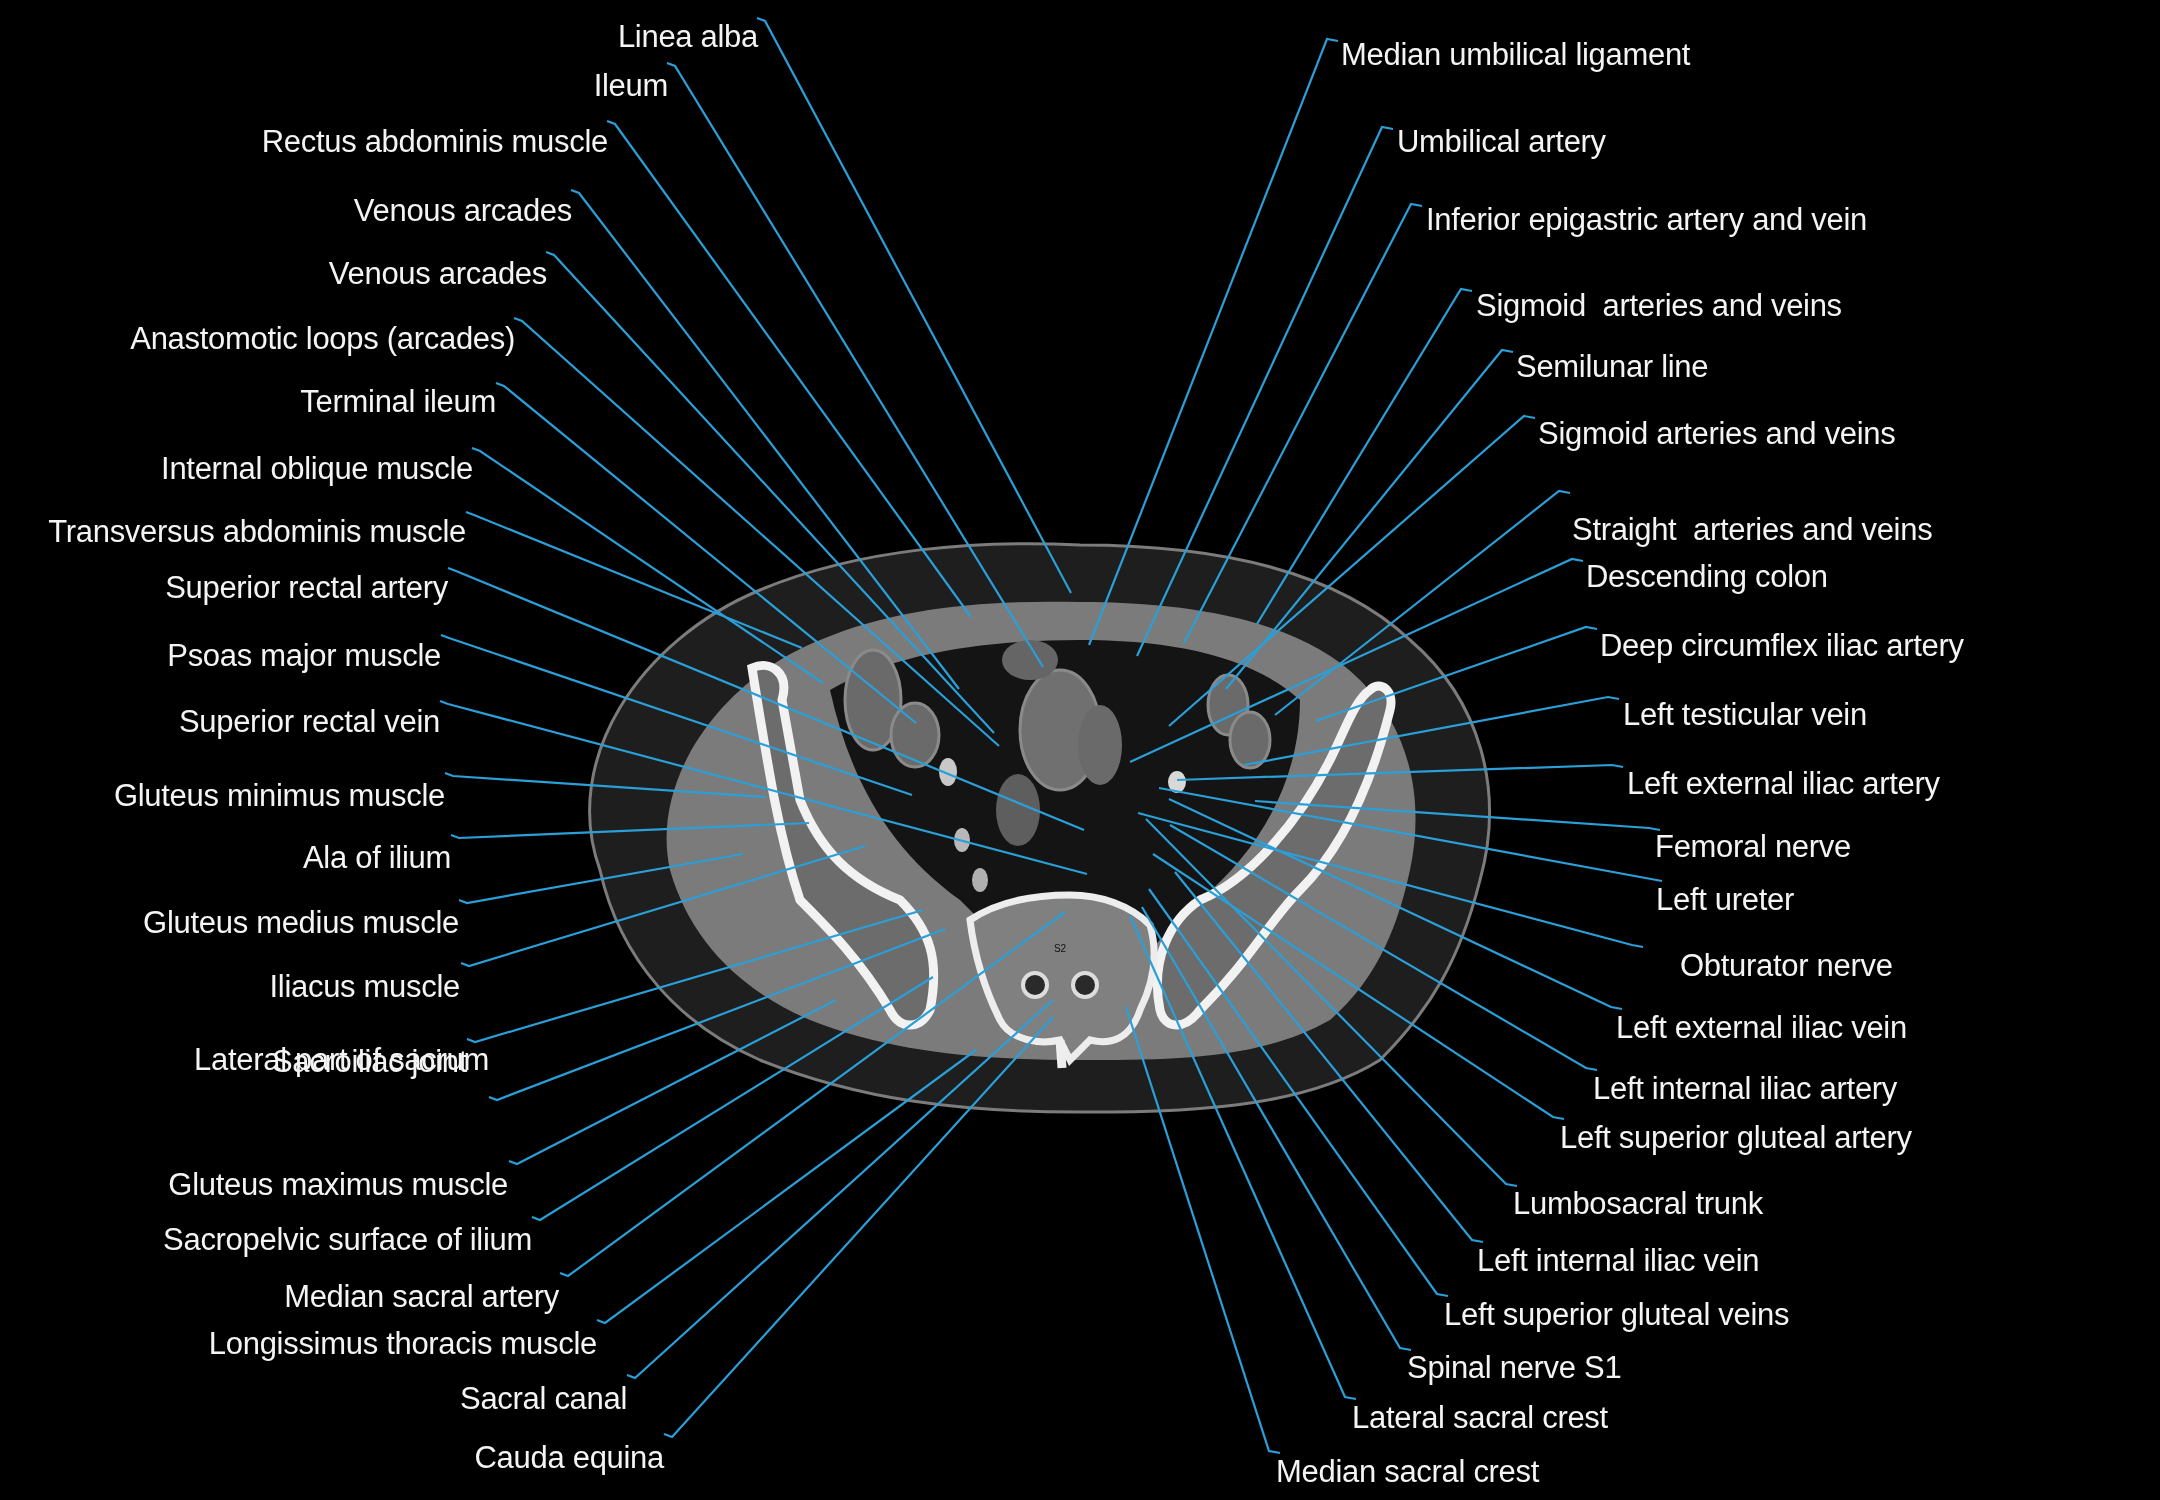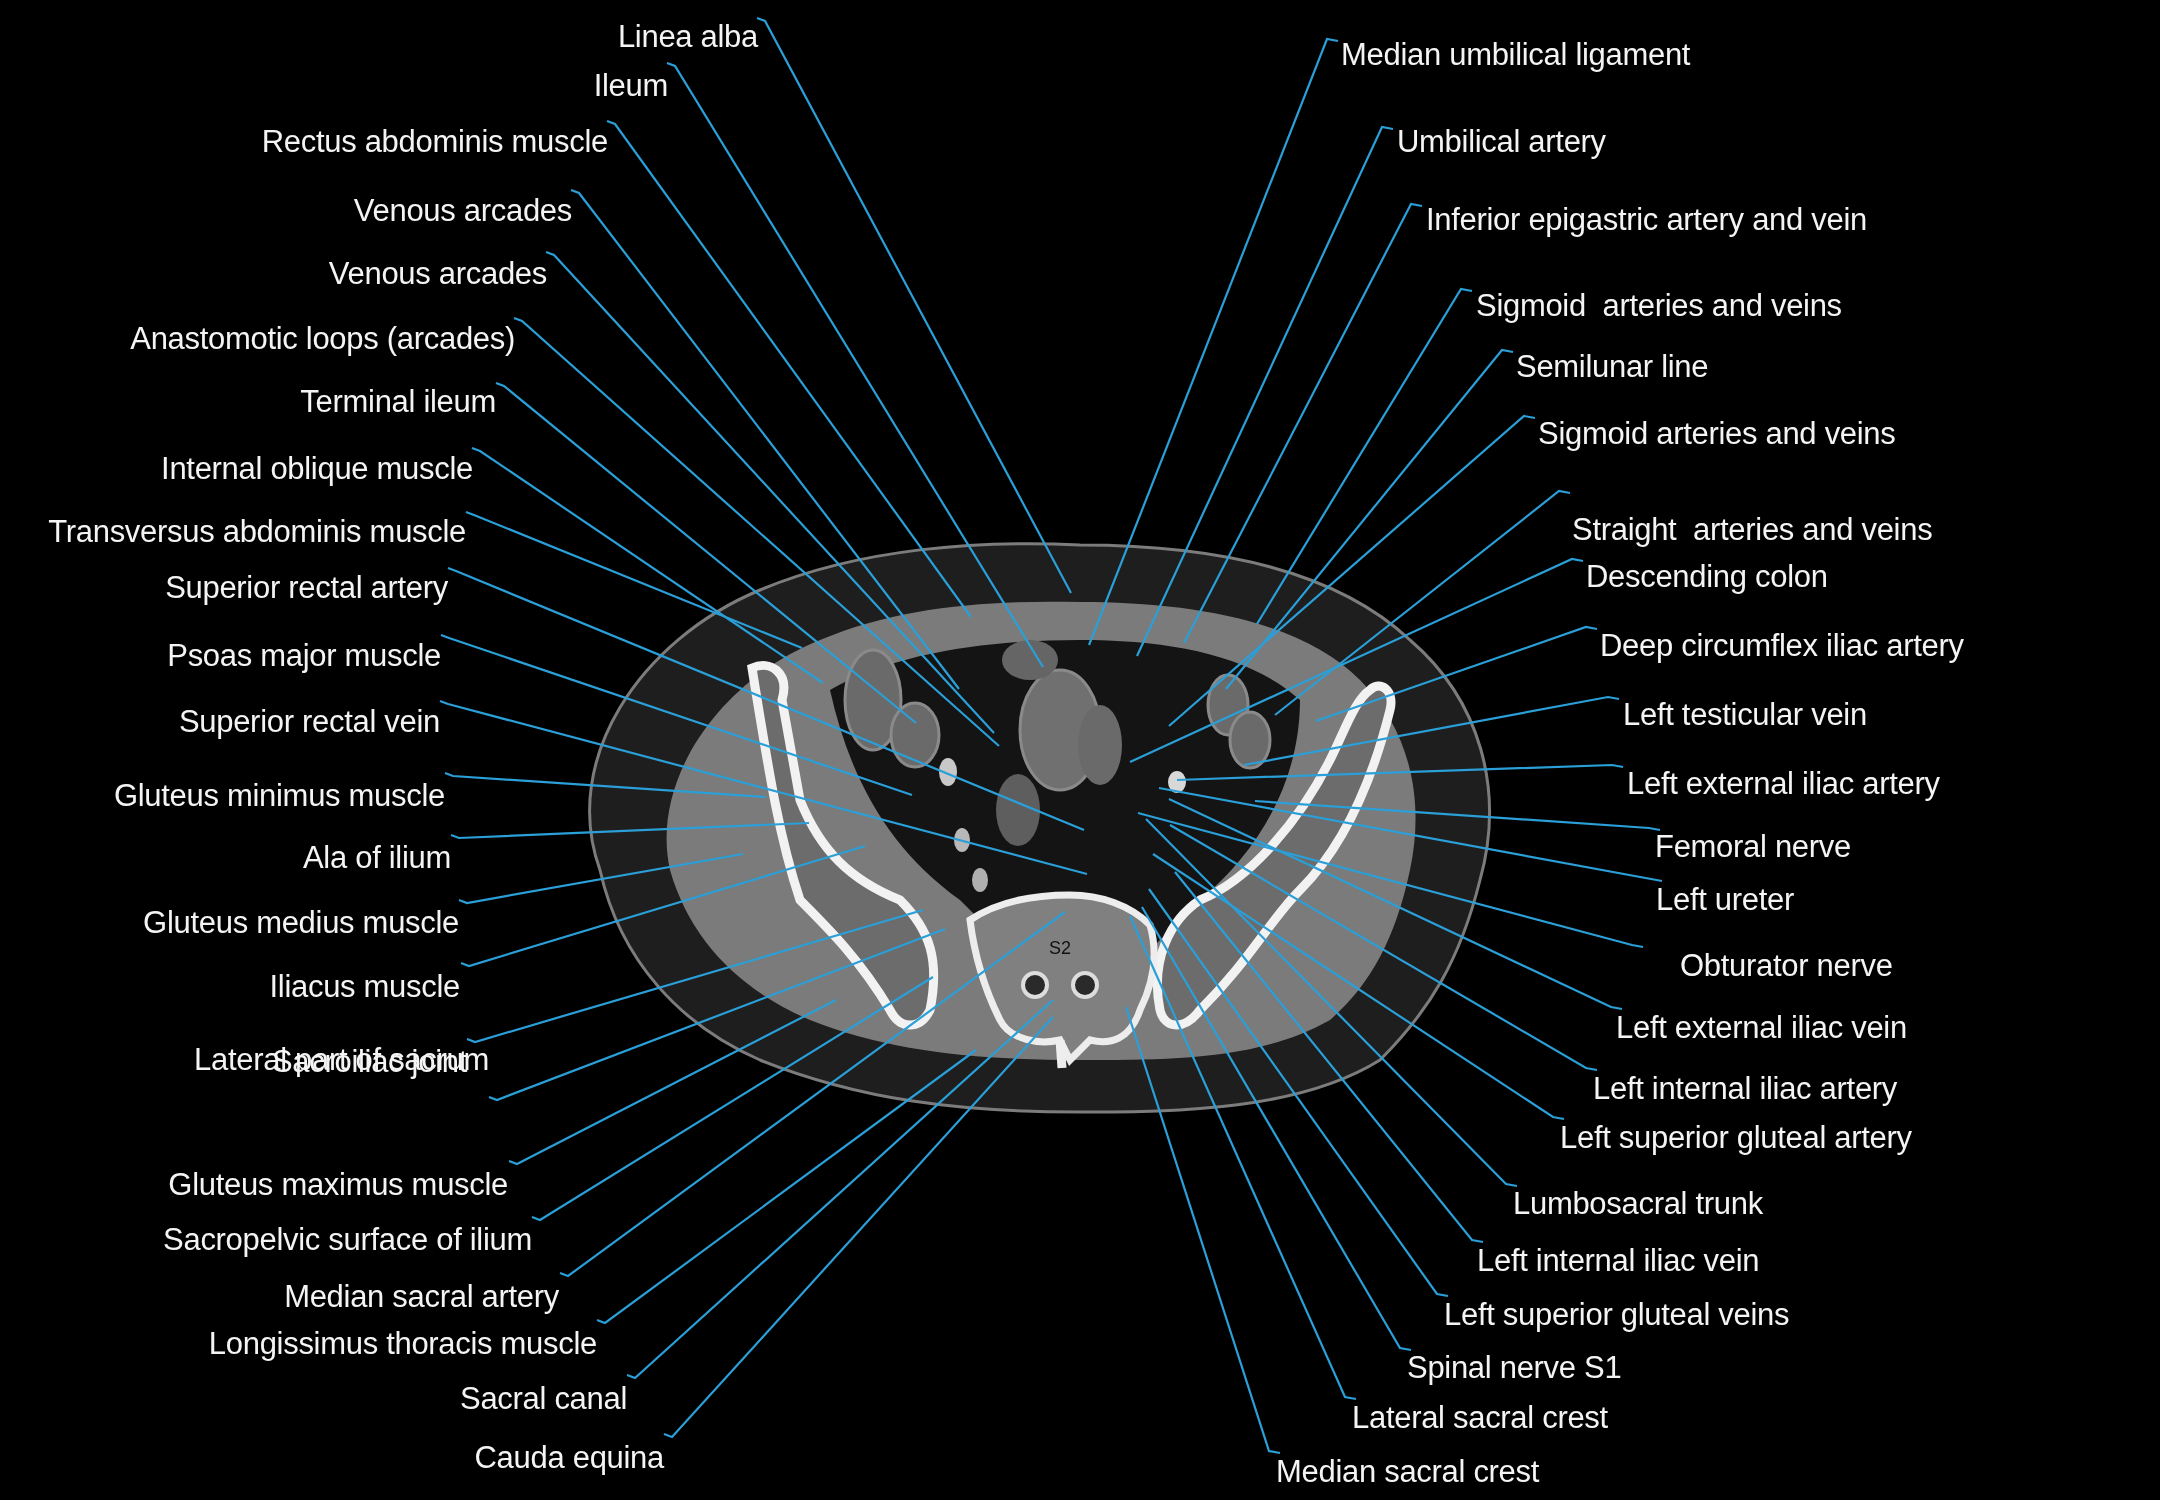--- a/index.html
+++ b/index.html
@@ -1,21 +1,21 @@
 <!DOCTYPE html>
 <html><head>
 <meta charset="utf-8">
 <style>
   html, body { margin: 0; padding: 0; background: #000; }
   body { width: 2160px; height: 1500px; position: relative; overflow: hidden; font-family: "Liberation Sans", "DejaVu Sans", sans-serif; }
   #scene { position: absolute; left: 0; top: 0; width: 2160px; height: 1500px; }
   .label { position: absolute; color: #f4f4f4; font-size: 31px; line-height: 36px; white-space: pre; letter-spacing: -0.3px; transform: translateY(-50%); }
   .label.left { text-align: right; }
   .label.right { text-align: center; }
-  .vert-label { position: absolute; color: #111; font-size: 18px; font-family: "Liberation Sans", sans-serif; transform: translate(-50%,-50%); }
+  .vert-label { position: absolute; color: #111; font-size: 10px; font-family: "Liberation Sans", sans-serif; transform: translate(-50%,-50%); }
 </style>
 </head>
 <body>
 
 <svg id="scene" viewBox="0 0 2160 1500" xmlns="http://www.w3.org/2000/svg">
   <defs>
     <radialGradient id="fatGrad" cx="50%" cy="55%" r="60%">
       <stop offset="0%" stop-color="#3a3a3a"></stop>
       <stop offset="100%" stop-color="#262626"></stop>
     </radialGradient>

